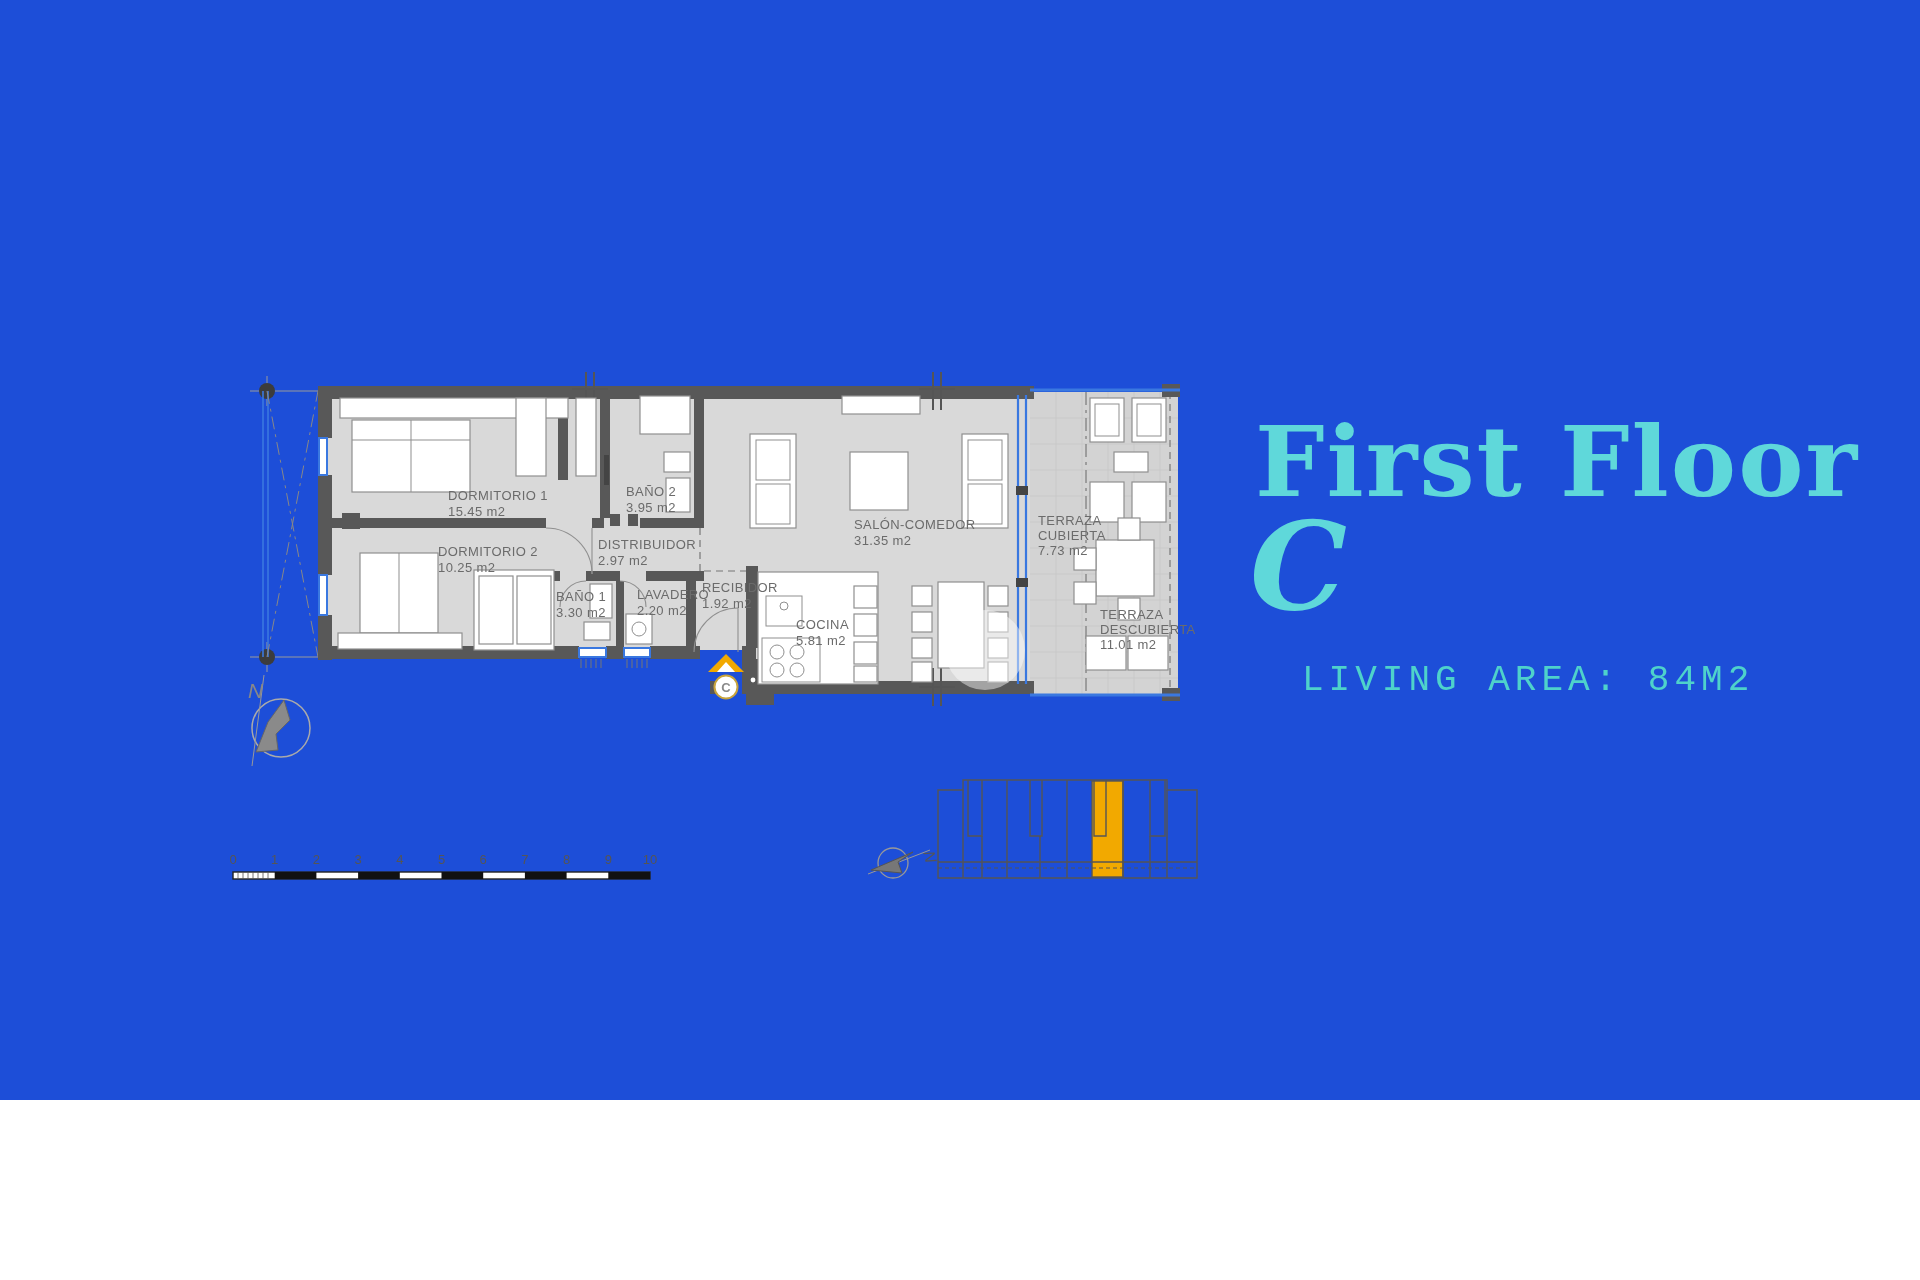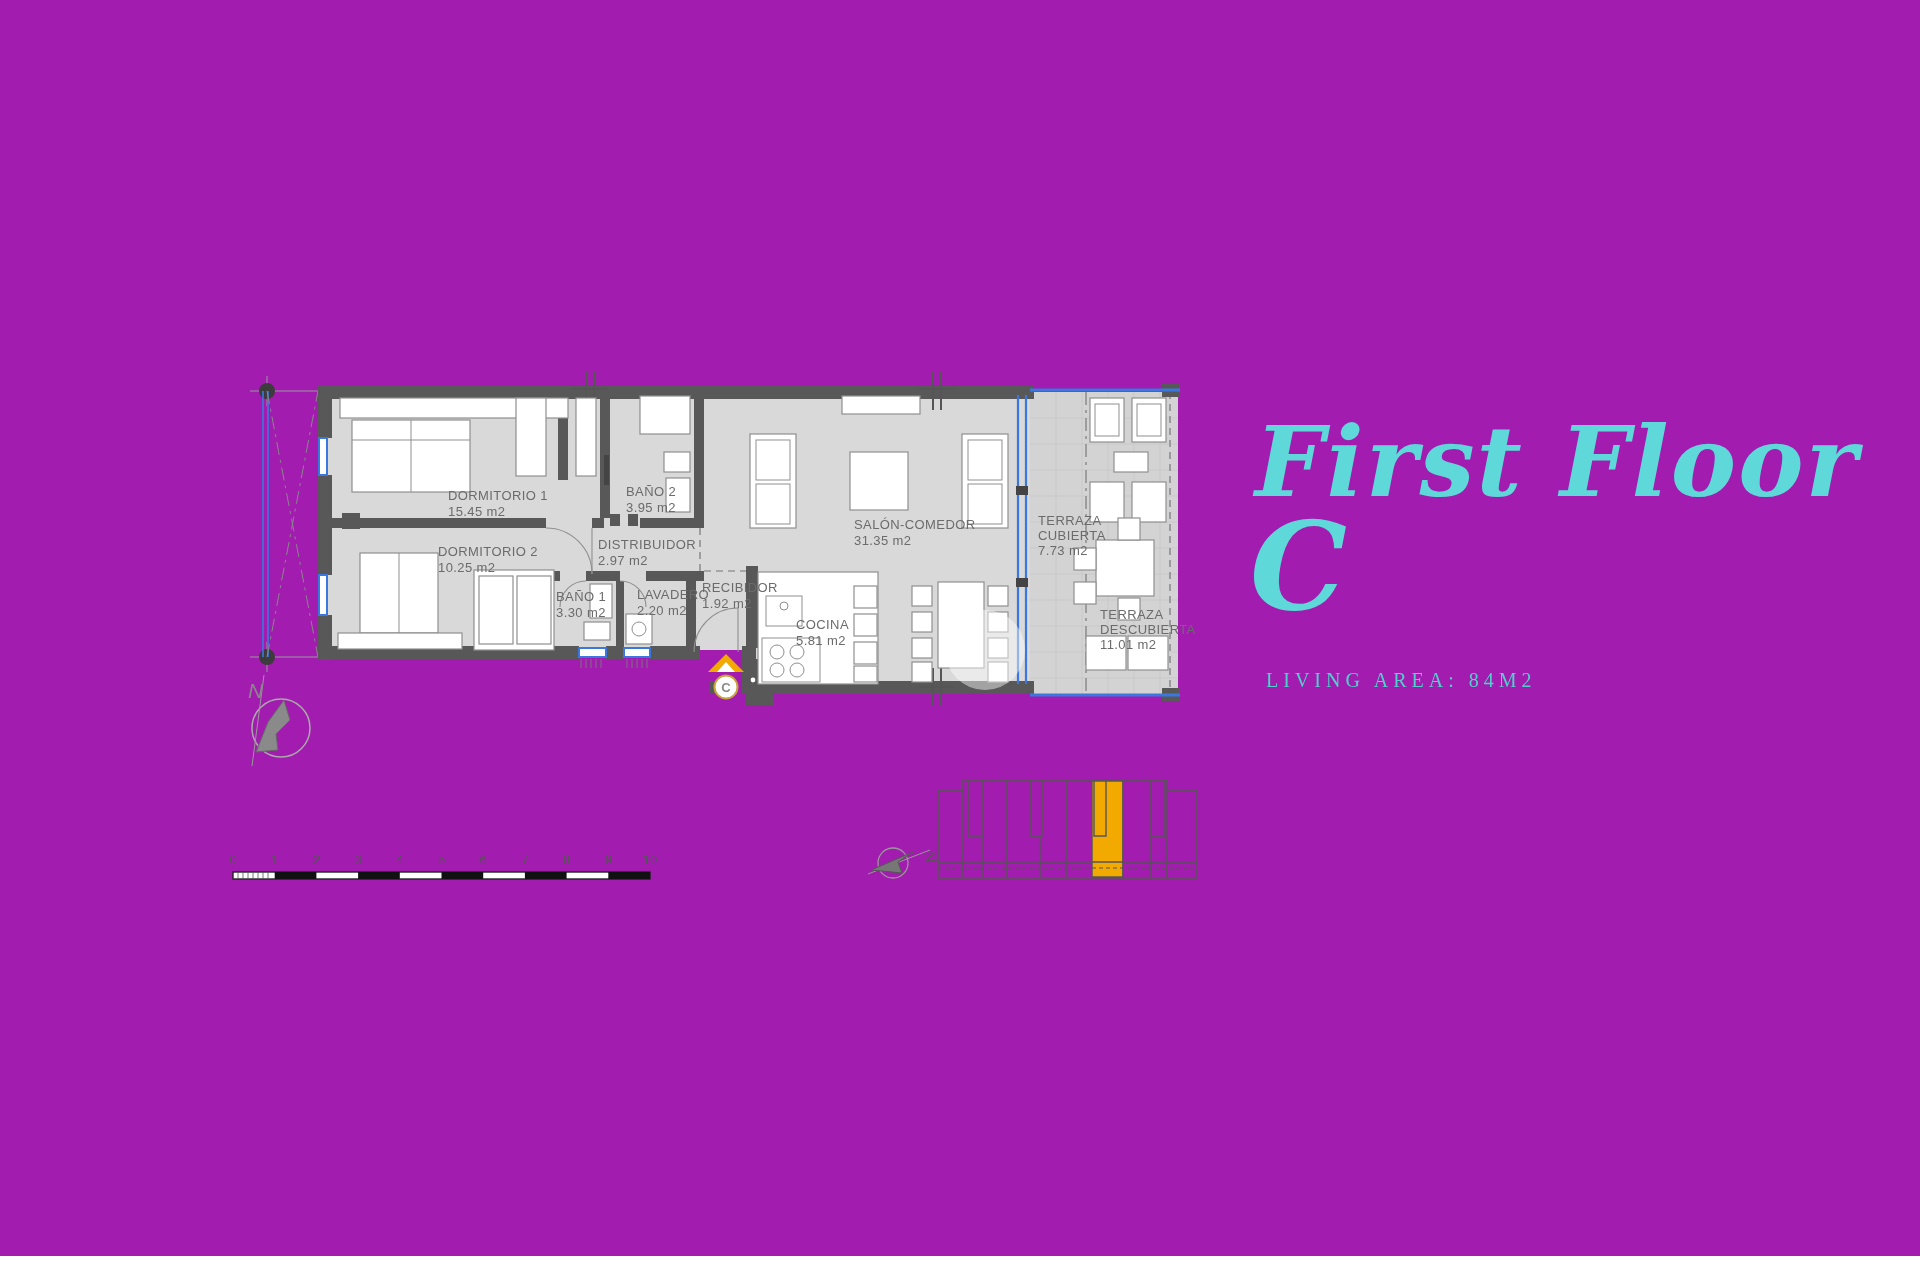--- a/index.html
+++ b/index.html
@@ -6,47 +6,47 @@
     --accent-teal:#5fd8da;
     --stats-teal:#4ed2cb;
     --highlight-orange:#f2a900;
     --window-blue:#3a78e0;
     --wall-gray:#585858;
     --floor-gray:#d9d9d9;
     --terrace-gray:#d3d3d3;
     --label-gray:#6b6b6b;
   }
   html,body{margin:0;padding:0;background:#fff;}
-  .stage{position:relative;width:1920px;height:1256px;background:#a21caf;overflow:hidden;
+  .stage{position:relative;width:1920px;height:1100px;background:#1d4ed8;overflow:hidden;
          font-family:"Liberation Sans",sans-serif;}
   .plan-svg{position:absolute;left:0;top:0;}
   .wall{fill:var(--wall-gray);}
   .floor{fill:var(--floor-gray);}
   .tfloor{fill:var(--terrace-gray);}
   .furn{fill:#ffffff;stroke:#8f8f8f;stroke-width:1.2;}
   .furnl{stroke:#8f8f8f;stroke-width:1;fill:none;}
   .lbl{font:13px "Liberation Sans",sans-serif;fill:var(--label-gray);letter-spacing:.4px;}
   .num{font:13px "Liberation Sans",sans-serif;fill:#555;}
   .gridline{stroke:#c6c6c6;stroke-width:.7;}
   .bluewin{stroke:var(--window-blue);stroke-width:2;fill:#ffffff;}
   .blueline{stroke:var(--window-blue);stroke-width:3;fill:none;}
   .dash{stroke:#777;stroke-width:1.2;stroke-dasharray:7 5;fill:none;}
   .dashdot{stroke:#888;stroke-width:1;stroke-dasharray:13 5 3 5;fill:none;}
   .thingray{stroke:#9a9a9a;stroke-width:1;fill:none;}
   .arc{stroke:#8f8f8f;stroke-width:1.1;fill:none;}
   .locline{stroke:#555;stroke-width:1.4;fill:none;}
 
   .title-1{position:absolute;left:1255px;top:404px;
-           font-family:"DejaVu Serif",serif;font-style:italic;font-weight:bold;
+           font-family:"DejaVu Serif",serif;font-weight:bold;
            font-size:98px;color:var(--accent-teal);letter-spacing:2px;white-space:nowrap;}
   .title-2{position:absolute;left:1250px;top:494px;
            font-family:"DejaVu Serif",serif;font-style:italic;font-weight:bold;
            font-size:122px;color:var(--accent-teal);}
-  .stats{position:absolute;left:1266px;top:660px;
-         font-family:Liberation Serif, serif;font-size:20px;
+  .stats{position:absolute;left:1302px;top:660px;
+         font-family:Liberation Mono, monospace;font-size:36px;
          letter-spacing:5px;color:var(--stats-teal);line-height:41px;white-space:nowrap;}
 </style>
 </head>
 <body>
 
 <div class="stage">
 
 <svg class="plan-svg" width="1920" height="1280" viewBox="0 0 1920 1280">
 
   <g>

